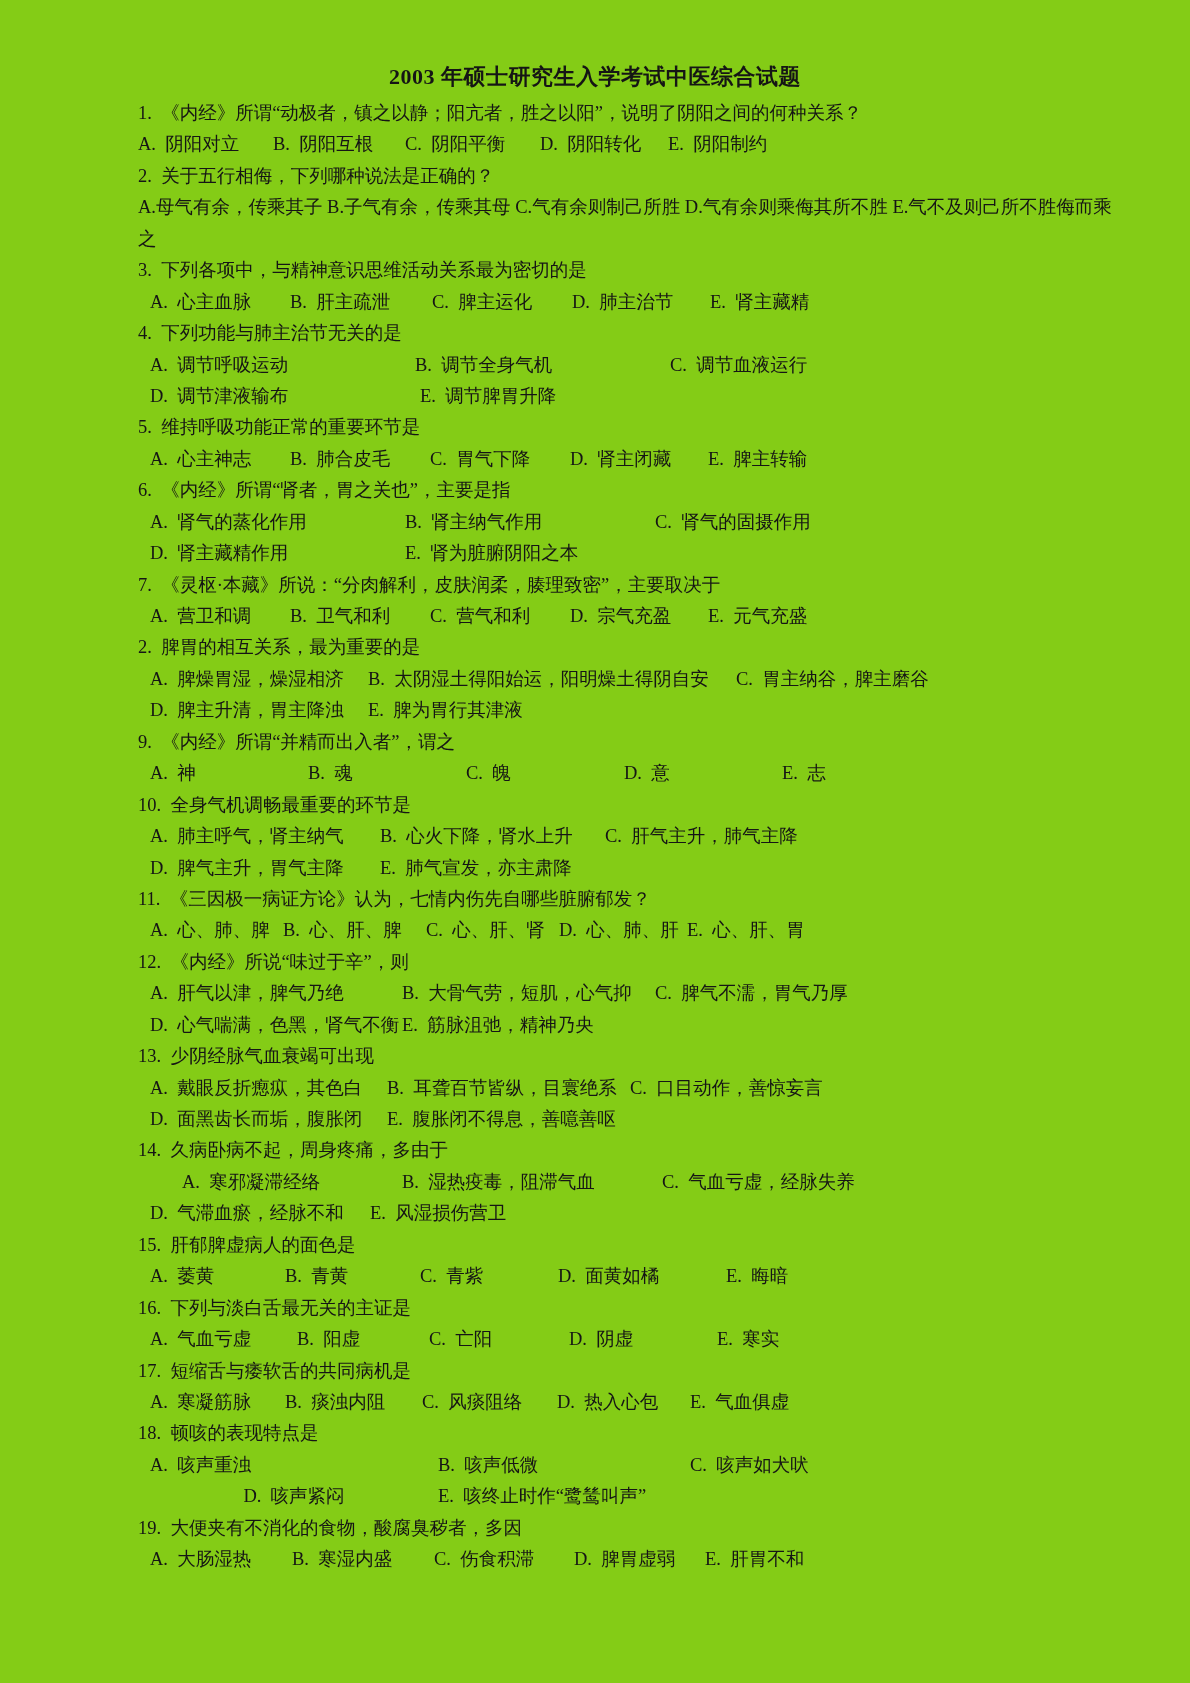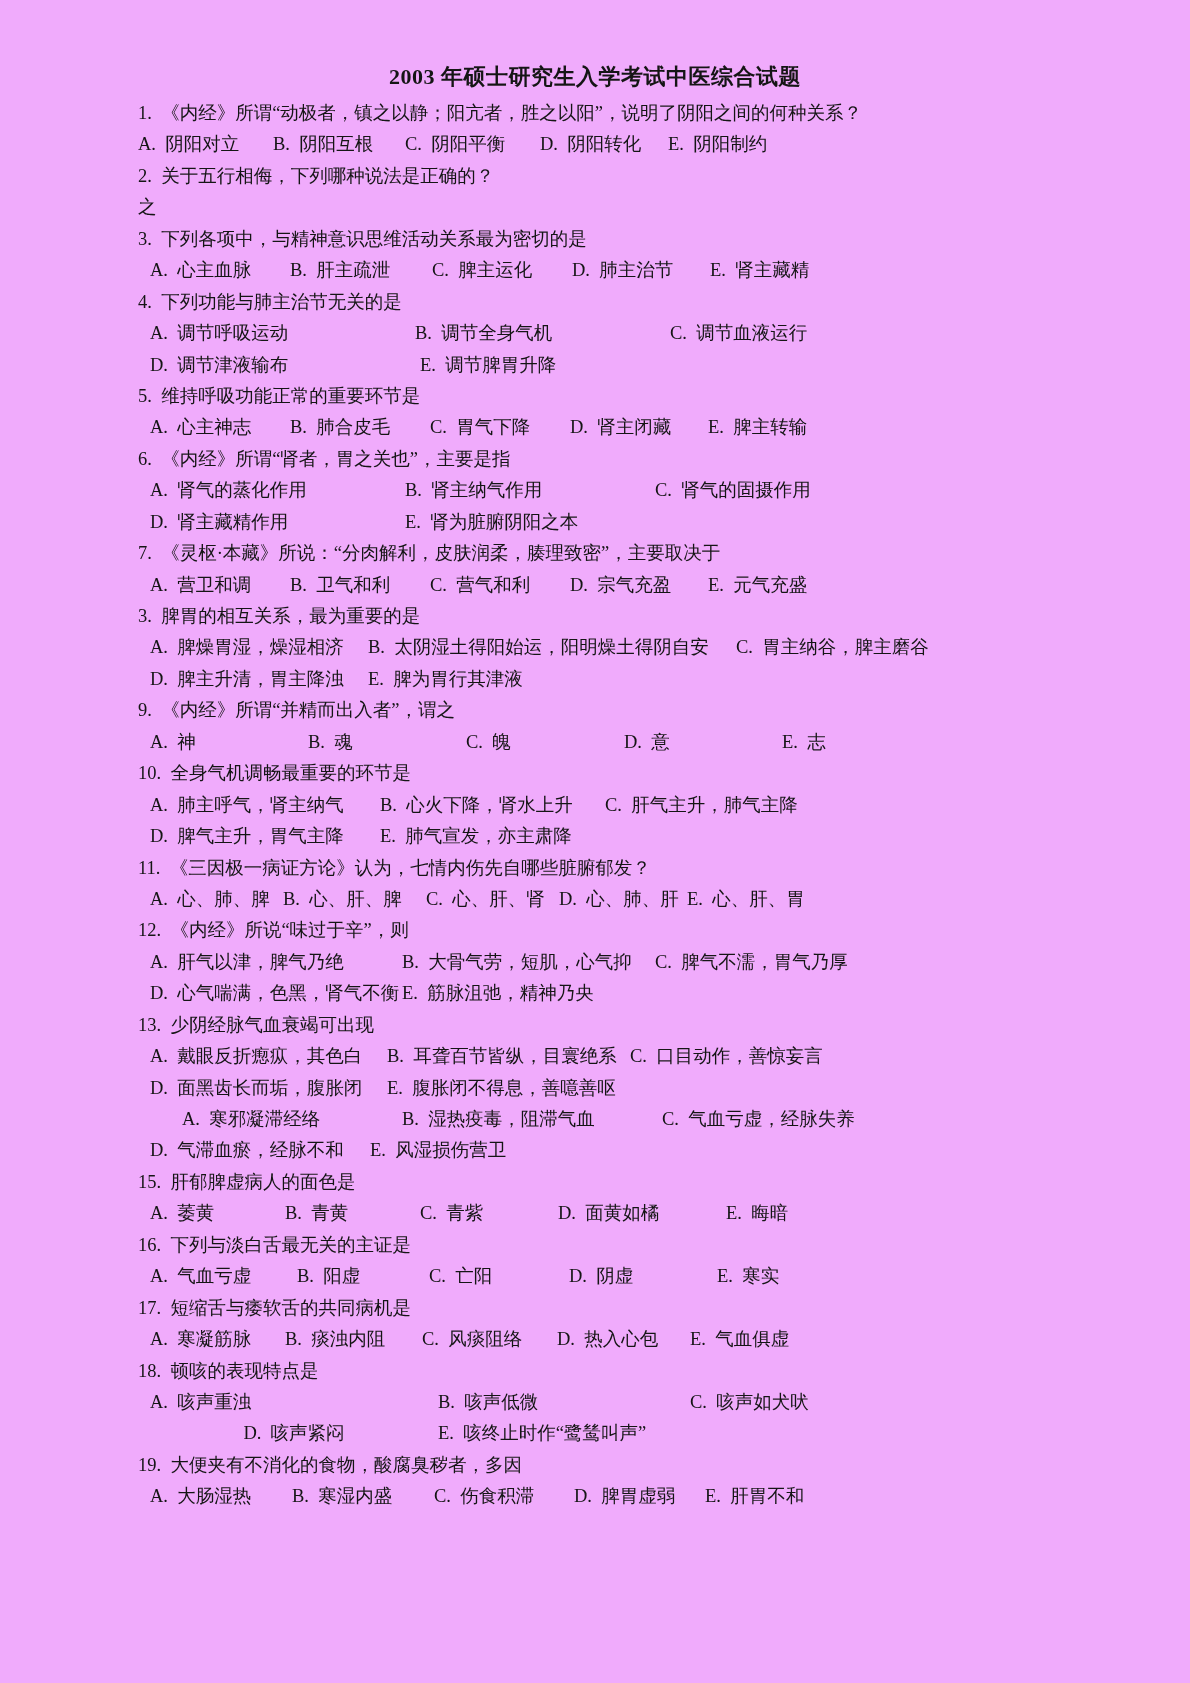--- a/index.html
+++ b/index.html
@@ -1,20 +1,20 @@
 <!DOCTYPE html>
 <html><head>
 <meta charset="utf-8">
 <style>
   html, body { margin: 0; padding: 0; background: #ffffff; }
   .doc {
     position: relative;
     width: 1190px;
     height: 1683px;
-    background: #f0abfc;
+    background: #84cc16;
     color: #151515;
     font-family: "Liberation Serif", "DejaVu Serif", serif;
     overflow: hidden;
   }
   .title {
     padding-top: 60px;
     text-align: center;
     font-size: 22px;
     font-weight: 700;
     letter-spacing: 0.5px;
@@ -37,49 +37,51 @@
 </head>
 <body>
 
 <div class="doc">
   <div class="title">2003 年硕士研究生入学考试中医综合试题</div>
   <div class="content">
     <div id="questions">
         <div class="line">1.  《内经》所谓“动极者，镇之以静；阳亢者，胜之以阳”，说明了阴阳之间的何种关系？</div>
         <div class="line"><span class="seg" style="min-width: 135px;">A.  阴阳对立</span><span class="seg" style="min-width: 132px;">B.  阴阳互根</span><span class="seg" style="min-width: 135px;">C.  阴阳平衡</span><span class="seg" style="min-width: 128px;">D.  阴阳转化</span><span class="seg">E.  阴阳制约</span></div>
         <div class="line">2.  关于五行相侮，下列哪种说法是正确的？</div>
+        <div class="line"><span class="seg">A.母气有余，传乘其子 B.子气有余，传乘其母 C.气有余则制己所胜 D.气有余则乘侮其所不胜 E.气不及则己所不胜侮而乘</span></div>
         <div class="line"><span class="seg">之</span></div>
         <div class="line">3.  下列各项中，与精神意识思维活动关系最为密切的是</div>
         <div class="line ind1"><span class="seg" style="min-width: 140px;">A.  心主血脉</span><span class="seg" style="min-width: 142px;">B.  肝主疏泄</span><span class="seg" style="min-width: 140px;">C.  脾主运化</span><span class="seg" style="min-width: 138px;">D.  肺主治节</span><span class="seg">E.  肾主藏精</span></div>
         <div class="line">4.  下列功能与肺主治节无关的是</div>
         <div class="line ind1"><span class="seg" style="min-width: 265px;">A.  调节呼吸运动</span><span class="seg" style="min-width: 255px;">B.  调节全身气机</span><span class="seg">C.  调节血液运行</span></div>
         <div class="line ind1"><span class="seg" style="min-width: 270px;">D.  调节津液输布</span><span class="seg">E.  调节脾胃升降</span></div>
         <div class="line">5.  维持呼吸功能正常的重要环节是</div>
         <div class="line ind1"><span class="seg" style="min-width: 140px;">A.  心主神志</span><span class="seg" style="min-width: 140px;">B.  肺合皮毛</span><span class="seg" style="min-width: 140px;">C.  胃气下降</span><span class="seg" style="min-width: 138px;">D.  肾主闭藏</span><span class="seg">E.  脾主转输</span></div>
         <div class="line">6.  《内经》所谓“肾者，胃之关也”，主要是指</div>
         <div class="line ind1"><span class="seg" style="min-width: 255px;">A.  肾气的蒸化作用</span><span class="seg" style="min-width: 250px;">B.  肾主纳气作用</span><span class="seg">C.  肾气的固摄作用</span></div>
         <div class="line ind1"><span class="seg" style="min-width: 255px;">D.  肾主藏精作用</span><span class="seg">E.  肾为脏腑阴阳之本</span></div>
         <div class="line">7.  《灵枢·本藏》所说：“分肉解利，皮肤润柔，腠理致密”，主要取决于</div>
         <div class="line ind1"><span class="seg" style="min-width: 140px;">A.  营卫和调</span><span class="seg" style="min-width: 140px;">B.  卫气和利</span><span class="seg" style="min-width: 140px;">C.  营气和利</span><span class="seg" style="min-width: 138px;">D.  宗气充盈</span><span class="seg">E.  元气充盛</span></div>
-        <div class="line">3.  脾胃的相互关系，最为重要的是</div>
+        <div class="line">2.  脾胃的相互关系，最为重要的是</div>
         <div class="line ind1"><span class="seg" style="min-width: 218px;">A.  脾燥胃湿，燥湿相济</span><span class="seg" style="min-width: 368px;">B.  太阴湿土得阳始运，阳明燥土得阴自安</span><span class="seg">C.  胃主纳谷，脾主磨谷</span></div>
         <div class="line ind1"><span class="seg" style="min-width: 218px;">D.  脾主升清，胃主降浊</span><span class="seg">E.  脾为胃行其津液</span></div>
         <div class="line">9.  《内经》所谓“并精而出入者”，谓之</div>
         <div class="line ind1"><span class="seg" style="min-width: 158px;">A.  神</span><span class="seg" style="min-width: 158px;">B.  魂</span><span class="seg" style="min-width: 158px;">C.  魄</span><span class="seg" style="min-width: 158px;">D.  意</span><span class="seg">E.  志</span></div>
         <div class="line">10.  全身气机调畅最重要的环节是</div>
         <div class="line ind1"><span class="seg" style="min-width: 230px;">A.  肺主呼气，肾主纳气</span><span class="seg" style="min-width: 225px;">B.  心火下降，肾水上升</span><span class="seg">C.  肝气主升，肺气主降</span></div>
         <div class="line ind1"><span class="seg" style="min-width: 230px;">D.  脾气主升，胃气主降</span><span class="seg">E.  肺气宣发，亦主肃降</span></div>
         <div class="line">11.  《三因极一病证方论》认为，七情内伤先自哪些脏腑郁发？</div>
         <div class="line ind1"><span class="seg" style="min-width: 133px;">A.  心、肺、脾</span><span class="seg" style="min-width: 143px;">B.  心、肝、脾</span><span class="seg" style="min-width: 133px;">C.  心、肝、肾</span><span class="seg" style="min-width: 128px;">D.  心、肺、肝</span><span class="seg">E.  心、肝、胃</span></div>
         <div class="line">12.  《内经》所说“味过于辛”，则</div>
         <div class="line ind1"><span class="seg" style="min-width: 252px;">A.  肝气以津，脾气乃绝</span><span class="seg" style="min-width: 253px;">B.  大骨气劳，短肌，心气抑</span><span class="seg">C.  脾气不濡，胃气乃厚</span></div>
         <div class="line ind1"><span class="seg" style="min-width: 252px;">D.  心气喘满，色黑，肾气不衡</span><span class="seg">E.  筋脉沮弛，精神乃央</span></div>
         <div class="line">13.  少阴经脉气血衰竭可出现</div>
         <div class="line ind1"><span class="seg" style="min-width: 237px;">A.  戴眼反折瘛疭，其色白</span><span class="seg" style="min-width: 243px;">B.  耳聋百节皆纵，目寰绝系</span><span class="seg">C.  口目动作，善惊妄言</span></div>
         <div class="line ind1"><span class="seg" style="min-width: 237px;">D.  面黑齿长而垢，腹胀闭</span><span class="seg">E.  腹胀闭不得息，善噫善呕</span></div>
+        <div class="line">14.  久病卧病不起，周身疼痛，多由于</div>
         <div class="line ind1"><span class="seg" style="min-width: 220px; margin-left: 32px;">A.  寒邪凝滞经络</span><span class="seg" style="min-width: 260px;">B.  湿热疫毒，阻滞气血</span><span class="seg">C.  气血亏虚，经脉失养</span></div>
         <div class="line ind1"><span class="seg" style="min-width: 220px;">D.  气滞血瘀，经脉不和</span><span class="seg">E.  风湿损伤营卫</span></div>
         <div class="line">15.  肝郁脾虚病人的面色是</div>
         <div class="line ind1"><span class="seg" style="min-width: 135px;">A.  萎黄</span><span class="seg" style="min-width: 135px;">B.  青黄</span><span class="seg" style="min-width: 138px;">C.  青紫</span><span class="seg" style="min-width: 168px;">D.  面黄如橘</span><span class="seg">E.  晦暗</span></div>
         <div class="line">16.  下列与淡白舌最无关的主证是</div>
         <div class="line ind1"><span class="seg" style="min-width: 147px;">A.  气血亏虚</span><span class="seg" style="min-width: 132px;">B.  阳虚</span><span class="seg" style="min-width: 140px;">C.  亡阳</span><span class="seg" style="min-width: 148px;">D.  阴虚</span><span class="seg">E.  寒实</span></div>
         <div class="line">17.  短缩舌与痿软舌的共同病机是</div>
         <div class="line ind1"><span class="seg" style="min-width: 135px;">A.  寒凝筋脉</span><span class="seg" style="min-width: 137px;">B.  痰浊内阻</span><span class="seg" style="min-width: 135px;">C.  风痰阻络</span><span class="seg" style="min-width: 133px;">D.  热入心包</span><span class="seg">E.  气血俱虚</span></div>
         <div class="line">18.  顿咳的表现特点是</div>
         <div class="line ind1"><span class="seg" style="min-width: 288px;">A.  咳声重浊</span><span class="seg" style="min-width: 252px;">B.  咳声低微</span><span class="seg">C.  咳声如犬吠</span></div>

